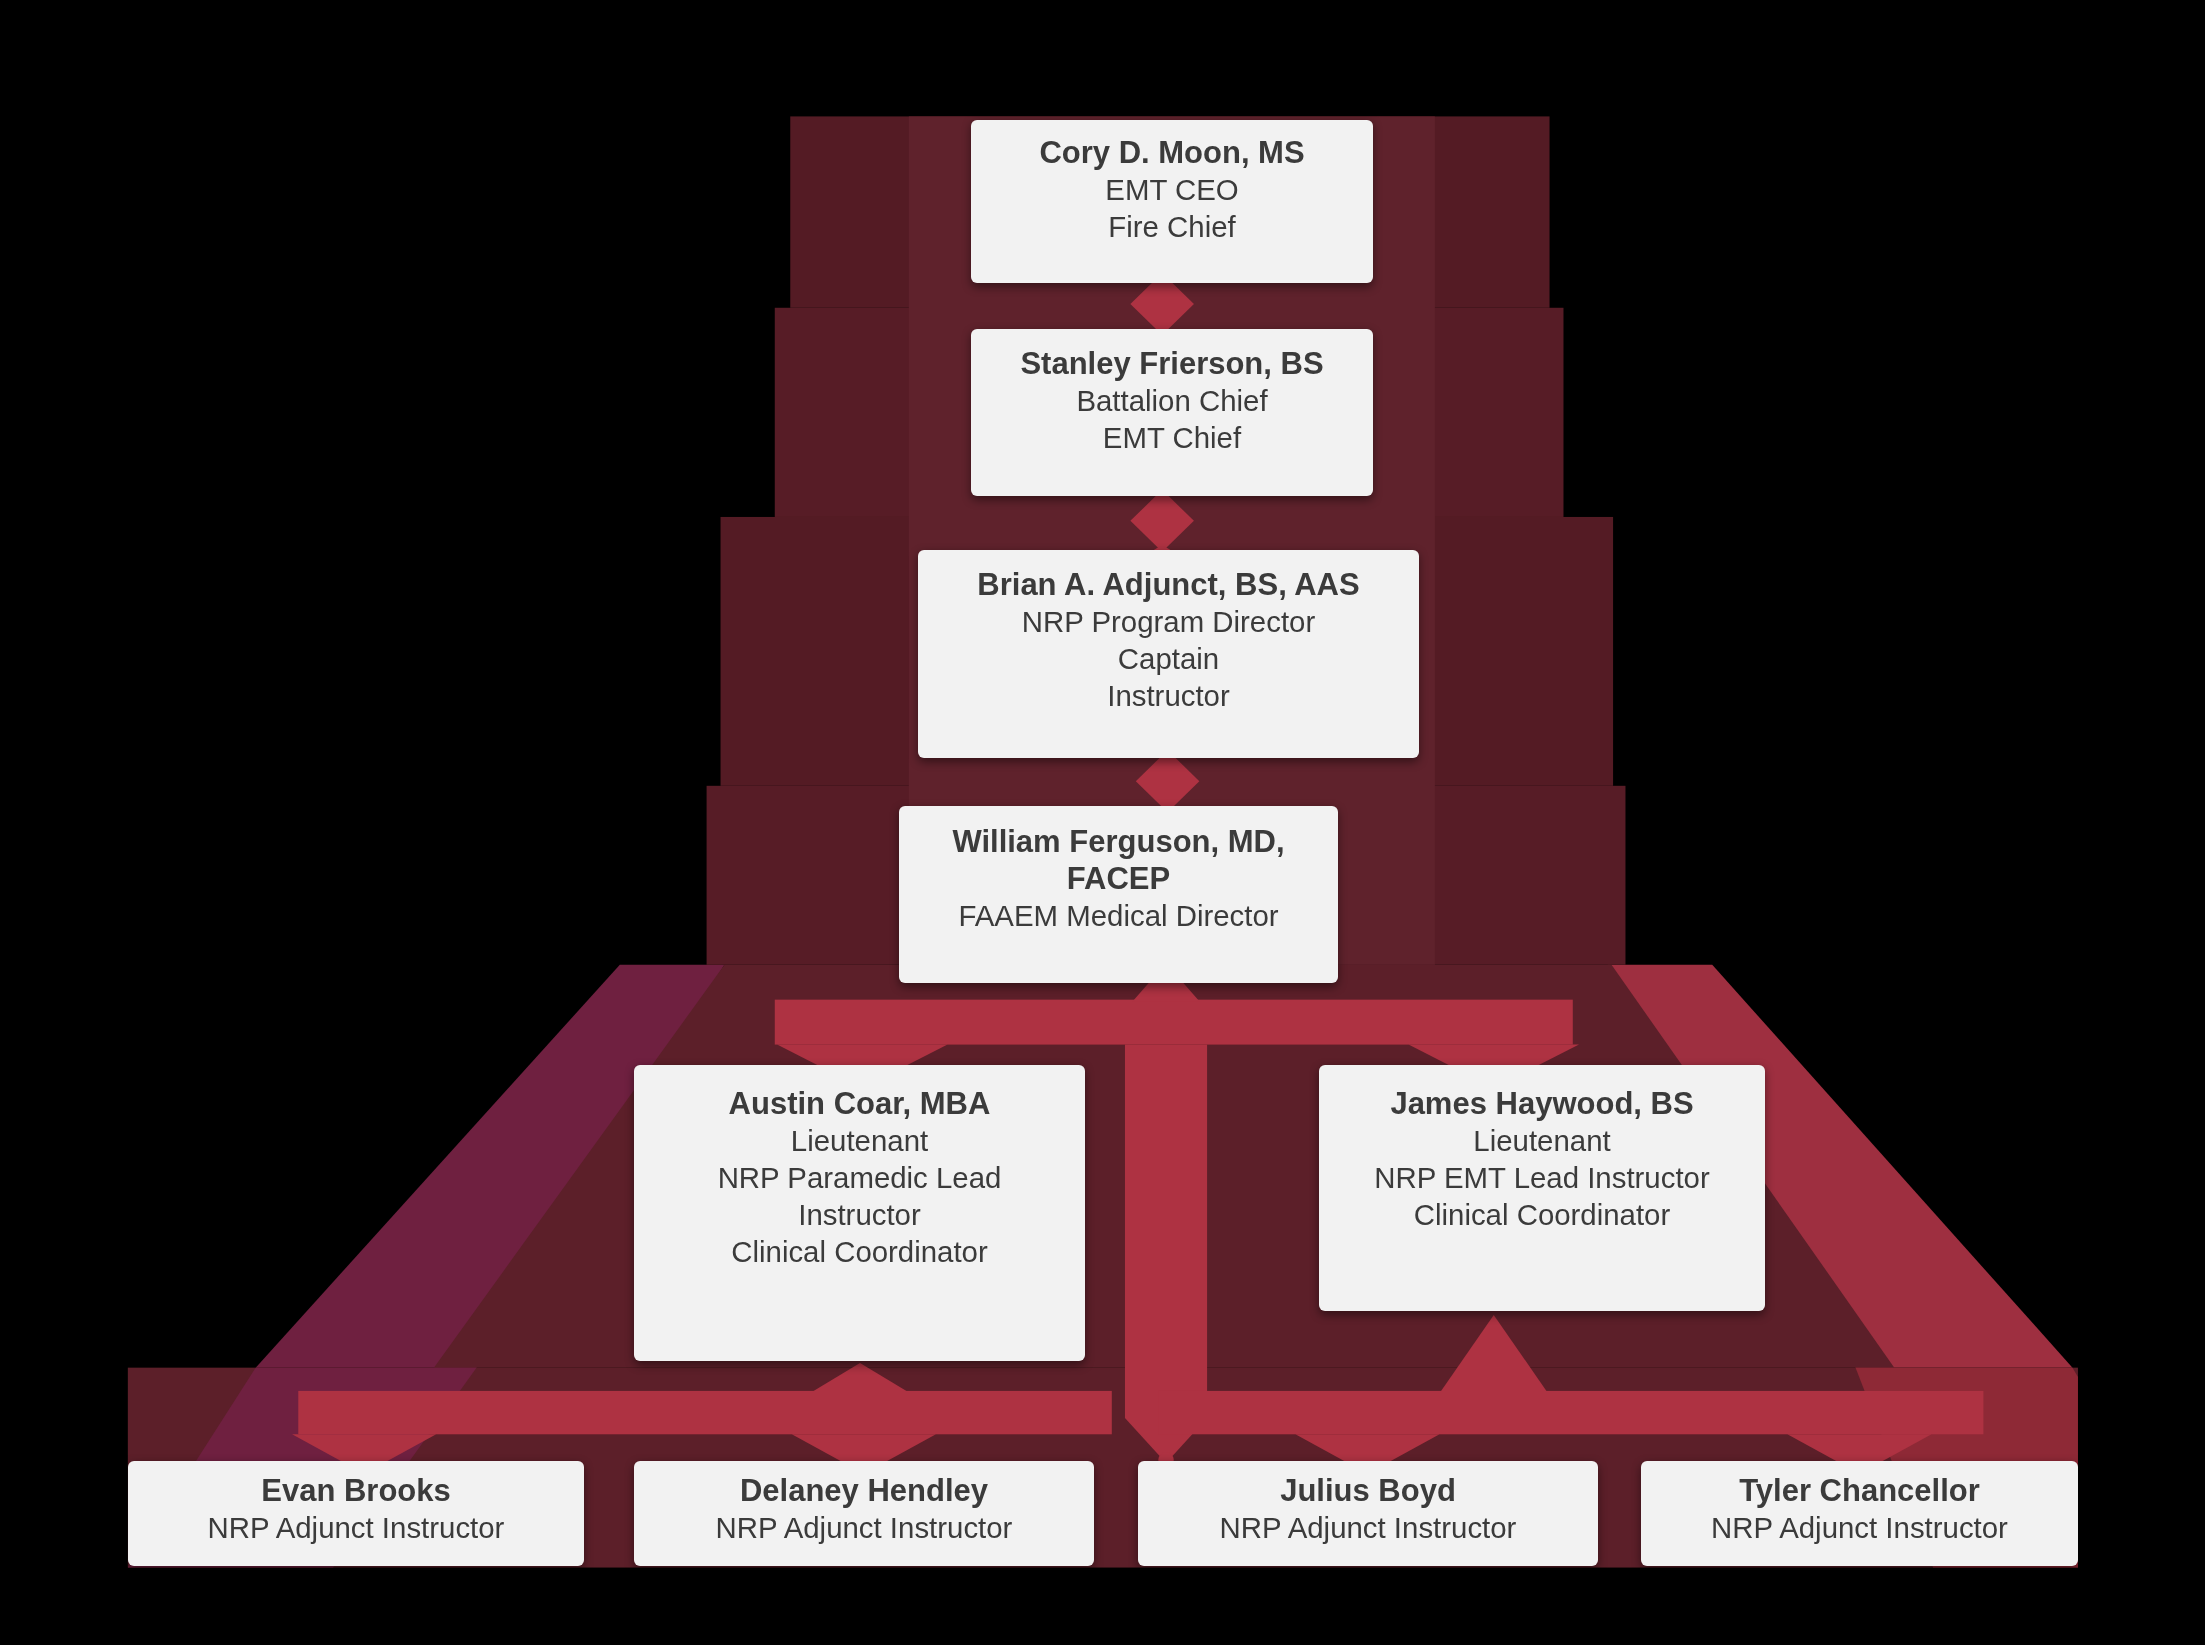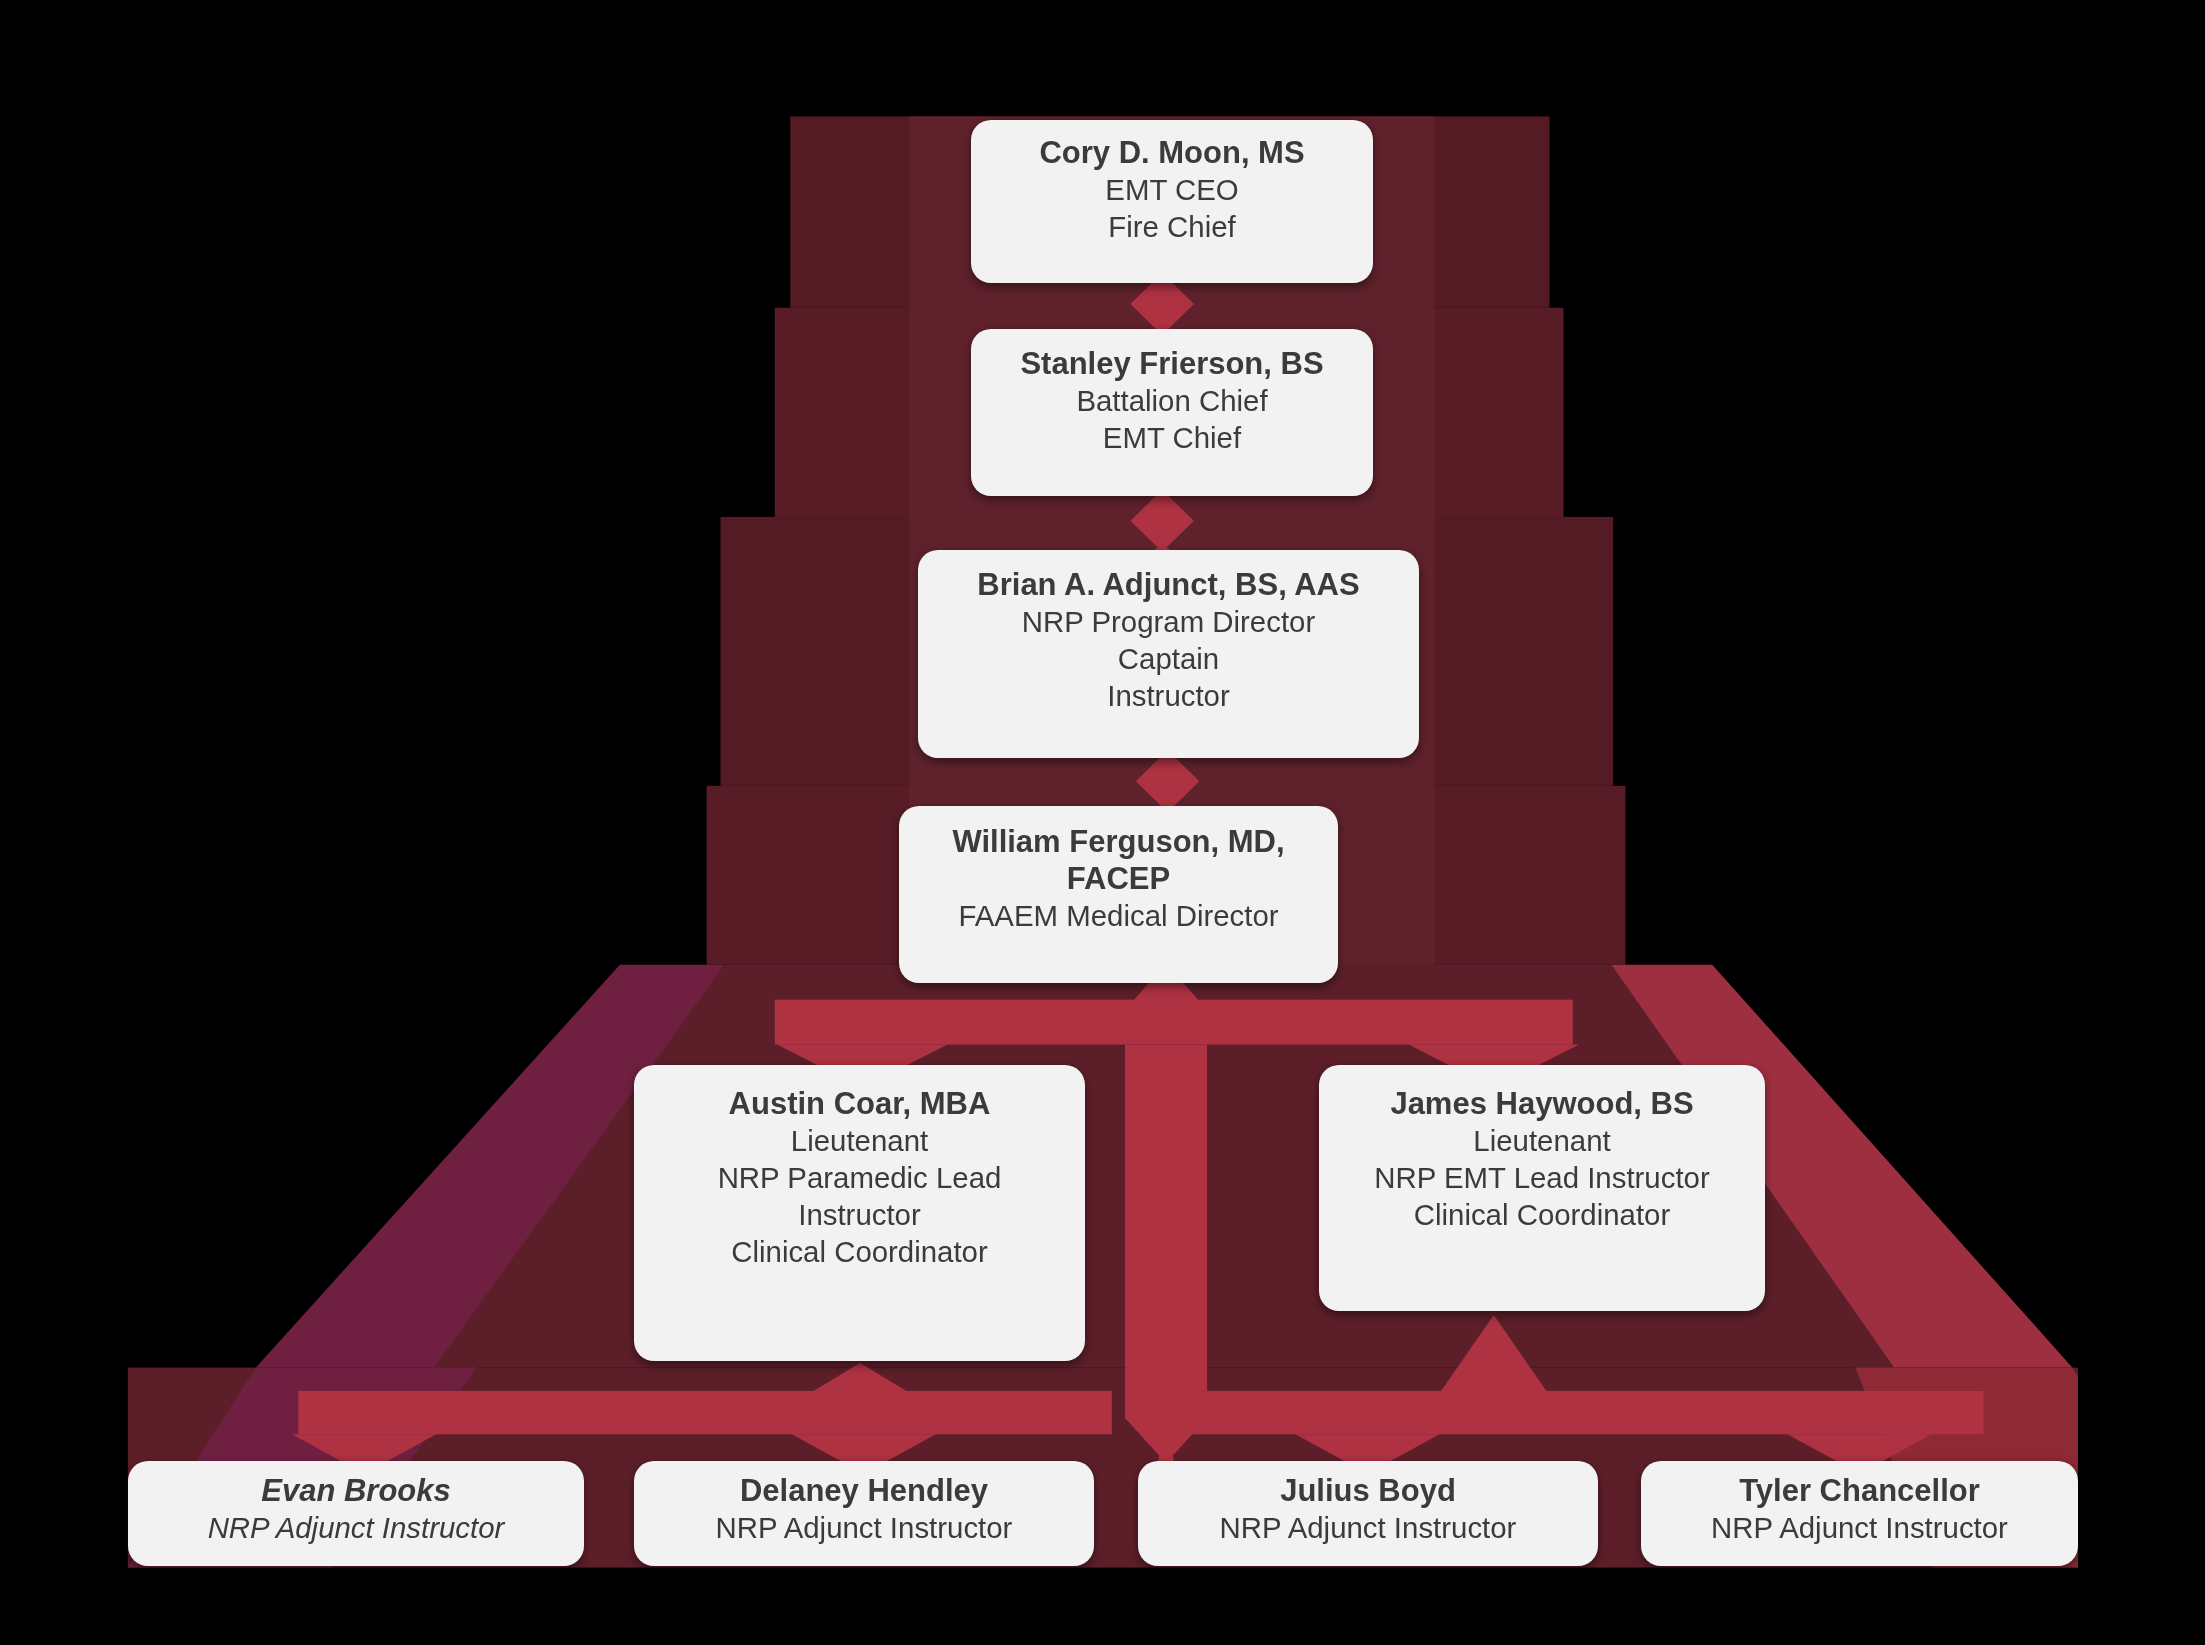--- a/index.html
+++ b/index.html
@@ -8,21 +8,21 @@
     background:#000000;
     position:relative;
     overflow:hidden;
     font-family:"Liberation Sans", sans-serif;
   }
   #stage{position:absolute;left:0;top:0;width:2205px;height:1646px;}
   svg.connectors{position:absolute;left:0;top:0;}
   .org-box{
     position:absolute;
     background:#F2F2F2;
-    border-radius:20px;
+    border-radius:6px;
     box-sizing:border-box;
     text-align:center;
     color:#3B3B3B;
     font-size:29.4px;
     line-height:37px;
     box-shadow:0 3.9px 9.3px rgba(0,0,0,0.45);
     z-index:5;
   }
   .org-box .name{
     font-weight:bold;
@@ -132,21 +132,21 @@
     <div class="role">Clinical Coordinator</div>
   </div>
 
   <div class="org-box" style="left:1271px;top:1065px;width:446px;height:246px;padding-top:20px;margin-left:48px;">
     <div class="name">James Haywood, BS</div>
     <div class="role">Lieutenant</div>
     <div class="role">NRP EMT Lead Instructor</div>
     <div class="role">Clinical Coordinator</div>
   </div>
 
-  <div class="org-box" style="left:128px;top:1461px;width:456px;height:105px;padding-top:11px;font-style:italic;">
+  <div class="org-box" style="left:128px;top:1461px;width:456px;height:105px;padding-top:11px;">
     <div class="name">Evan Brooks</div>
     <div class="role">NRP Adjunct Instructor</div>
   </div>
 
   <div class="org-box" style="left:634px;top:1461px;width:460px;height:105px;padding-top:11px;">
     <div class="name">Delaney Hendley</div>
     <div class="role">NRP Adjunct Instructor</div>
   </div>
 
   <div class="org-box" style="left:1138px;top:1461px;width:460px;height:105px;padding-top:11px;">

